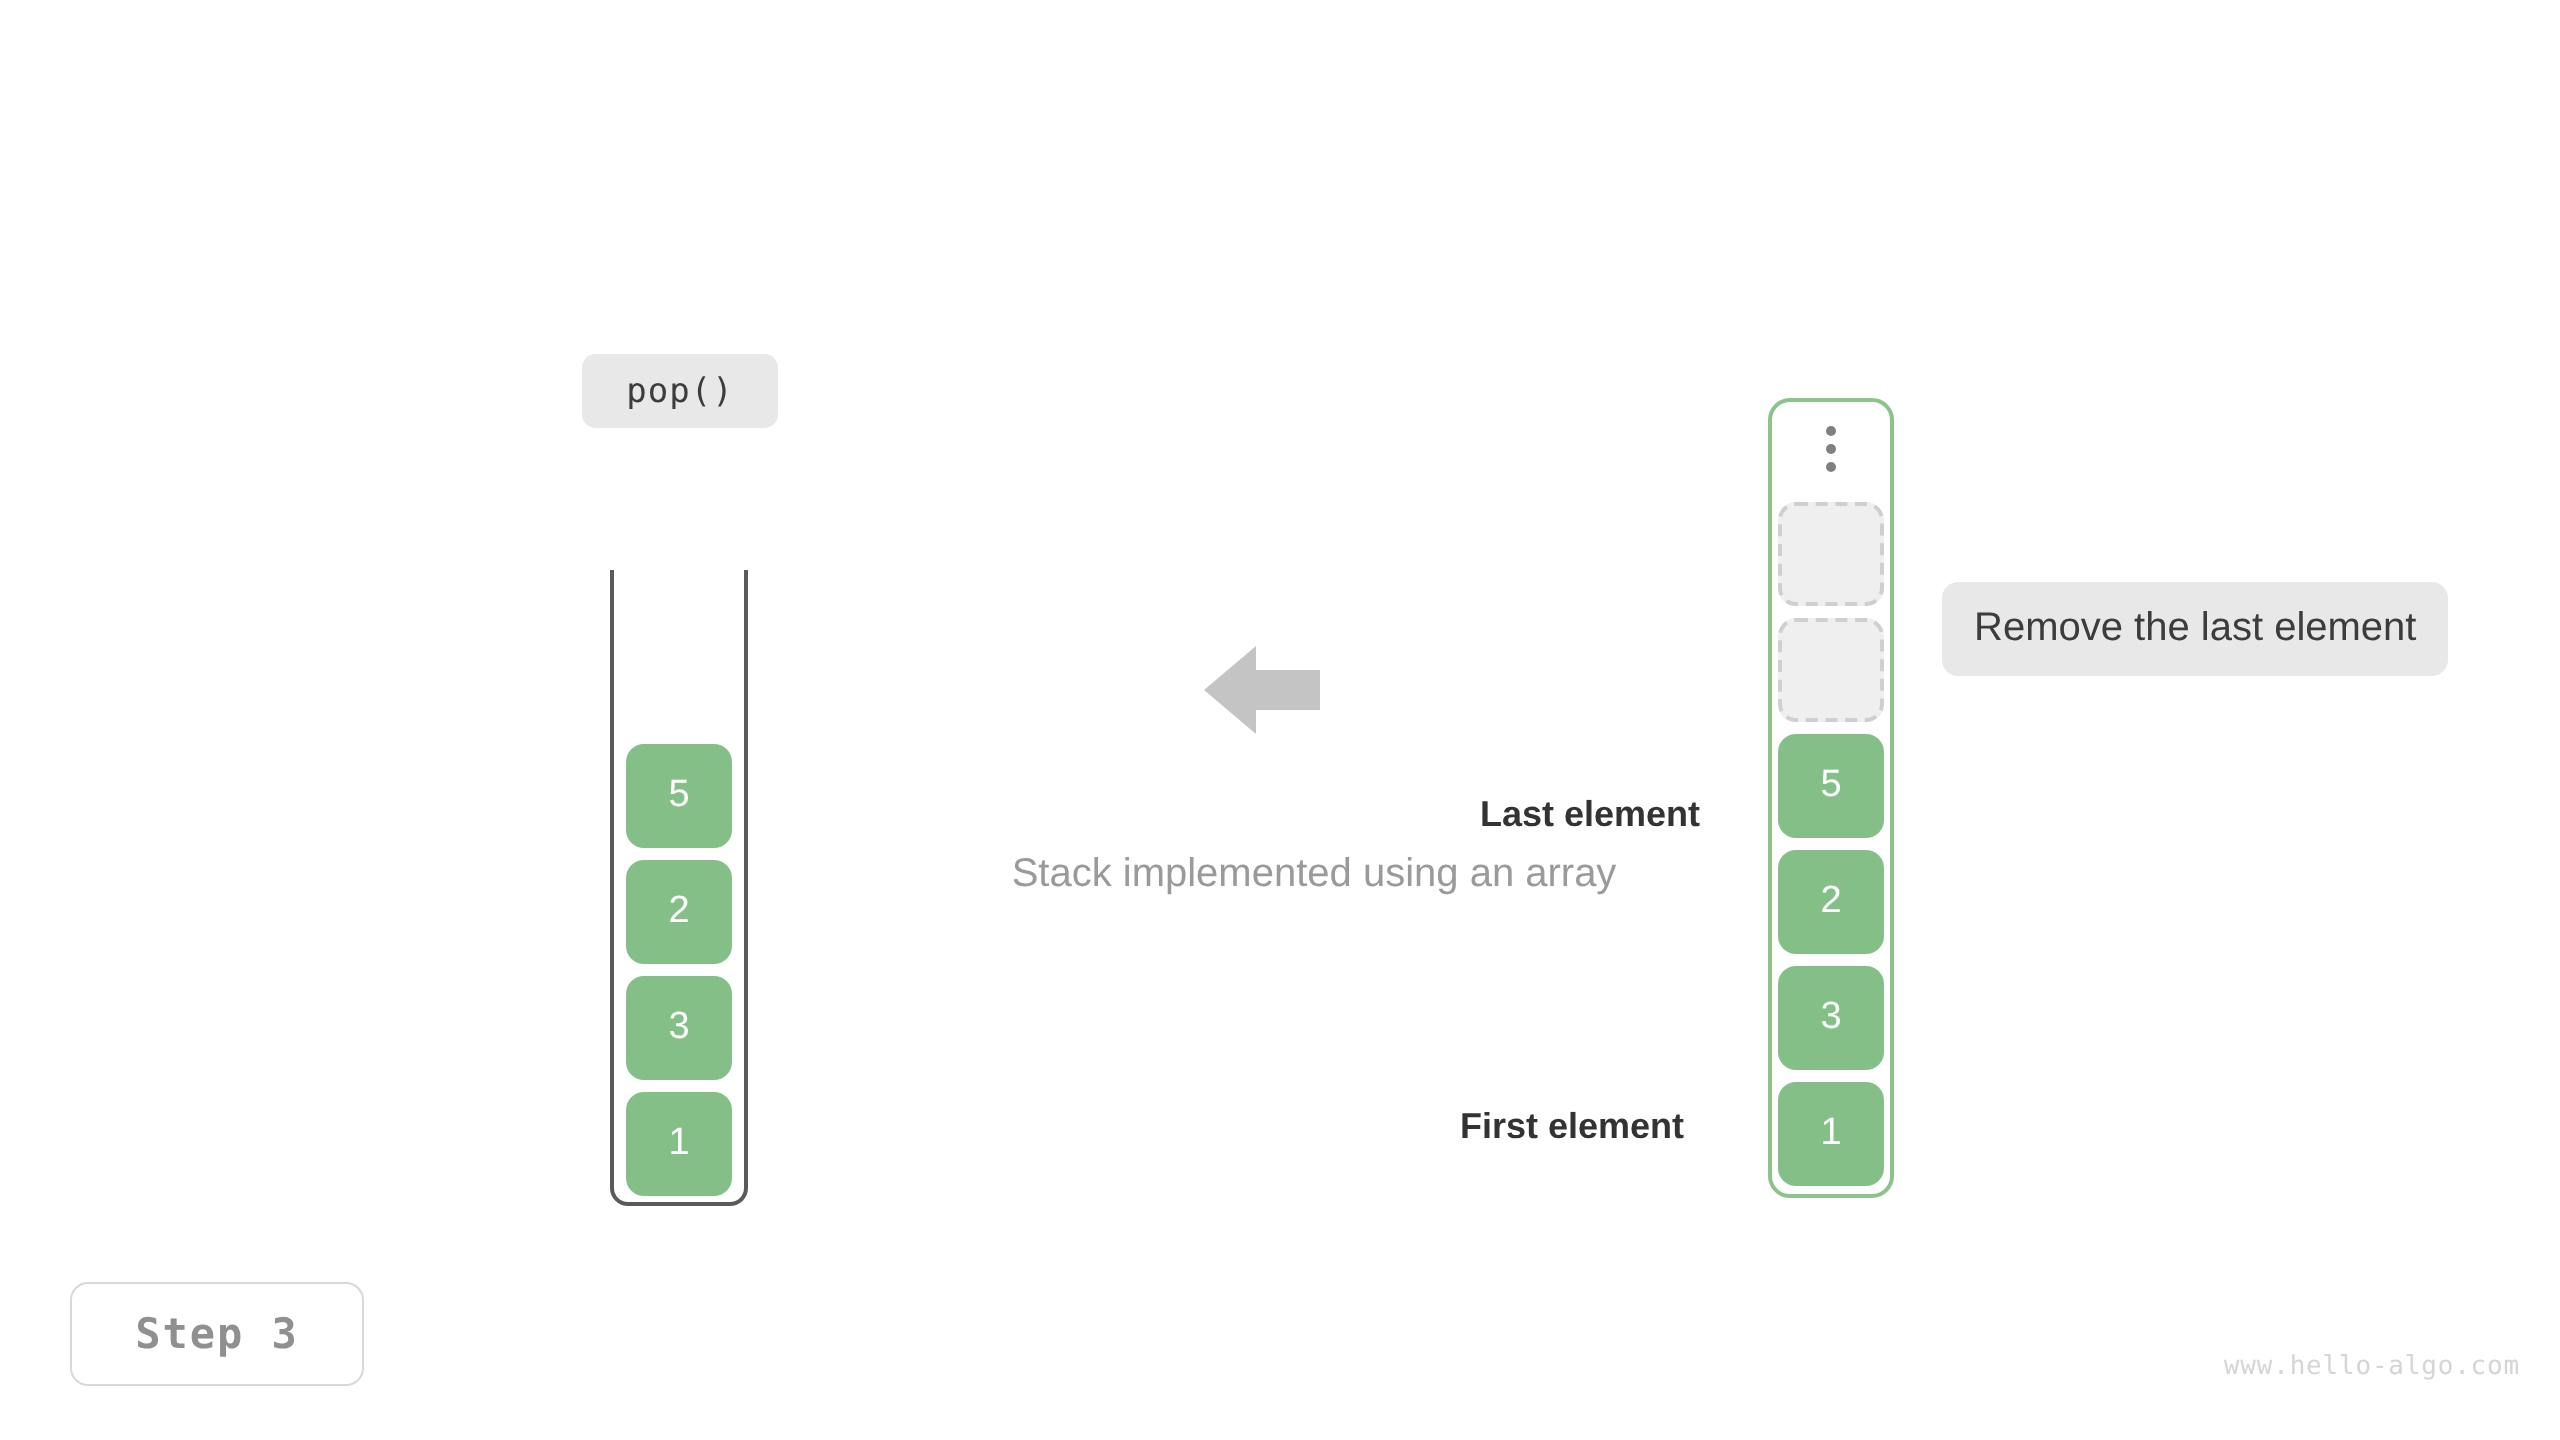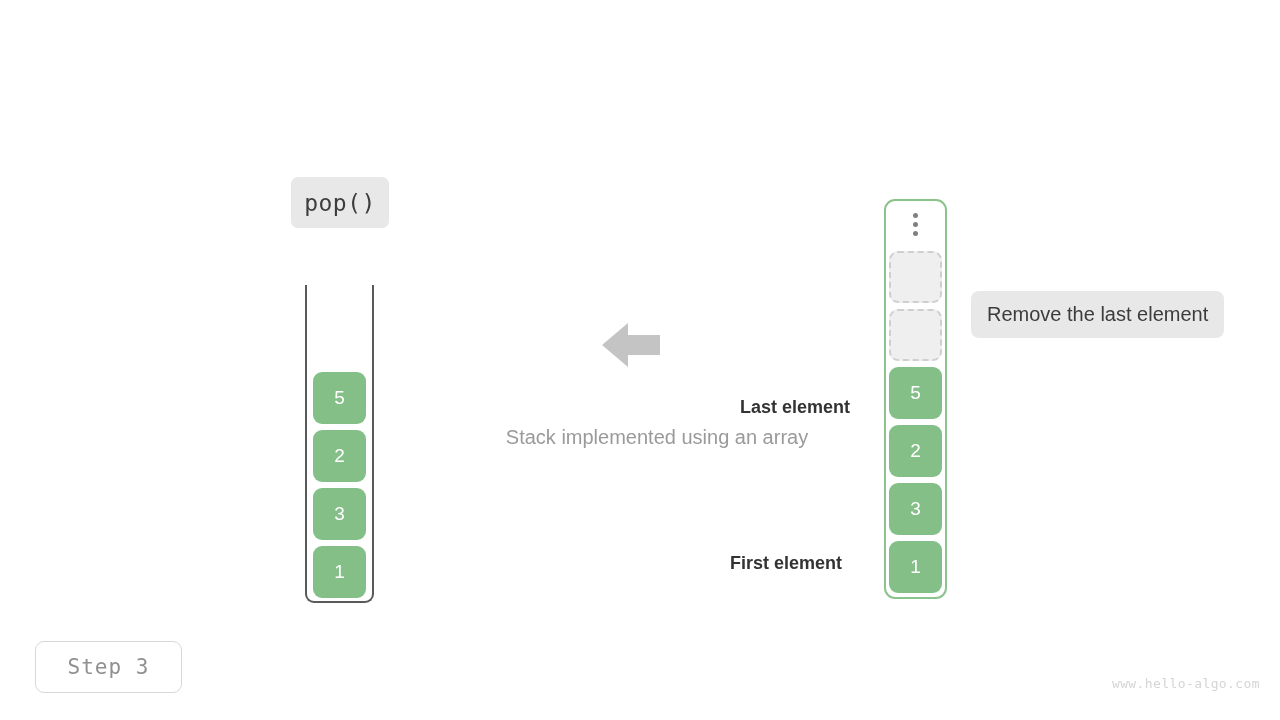--- a/index.html
+++ b/index.html
@@ -19,28 +19,28 @@
     position: absolute;
     inset: 0;
   }
 
   
   .op-label {
     position: absolute;
     left: 291px;
     top: 177px;
     width: 98px;
-    height: 51px;
+    height: 37px;
     background: #e8e8e8;
     border-radius: 7px;
     display: flex;
     align-items: center;
     justify-content: center;
     font-family: "DejaVu Sans Mono", monospace;
-    font-size: 23px;
+    font-size: 17px;
     color: #3c3c3c;
     letter-spacing: 0.5px;
   }
 
   
   .stack-wrap {
     position: absolute;
     left: 305px;
     top: 285px;
     width: 69px;
@@ -190,21 +190,21 @@
     width: 147px;
     height: 52px;
     background: #ffffff;
     border: 1px solid #d8d8d8;
     border-radius: 9px;
     display: flex;
     align-items: center;
     justify-content: center;
     font-family: "DejaVu Sans Mono", monospace;
     font-size: 21px;
-    font-weight: normal;
+    font-weight: bold;
     color: #909090;
     letter-spacing: 1px;
     box-sizing: border-box;
   }
 
   
   .watermark {
     position: absolute;
     right: 20px;
     top: 676px;

